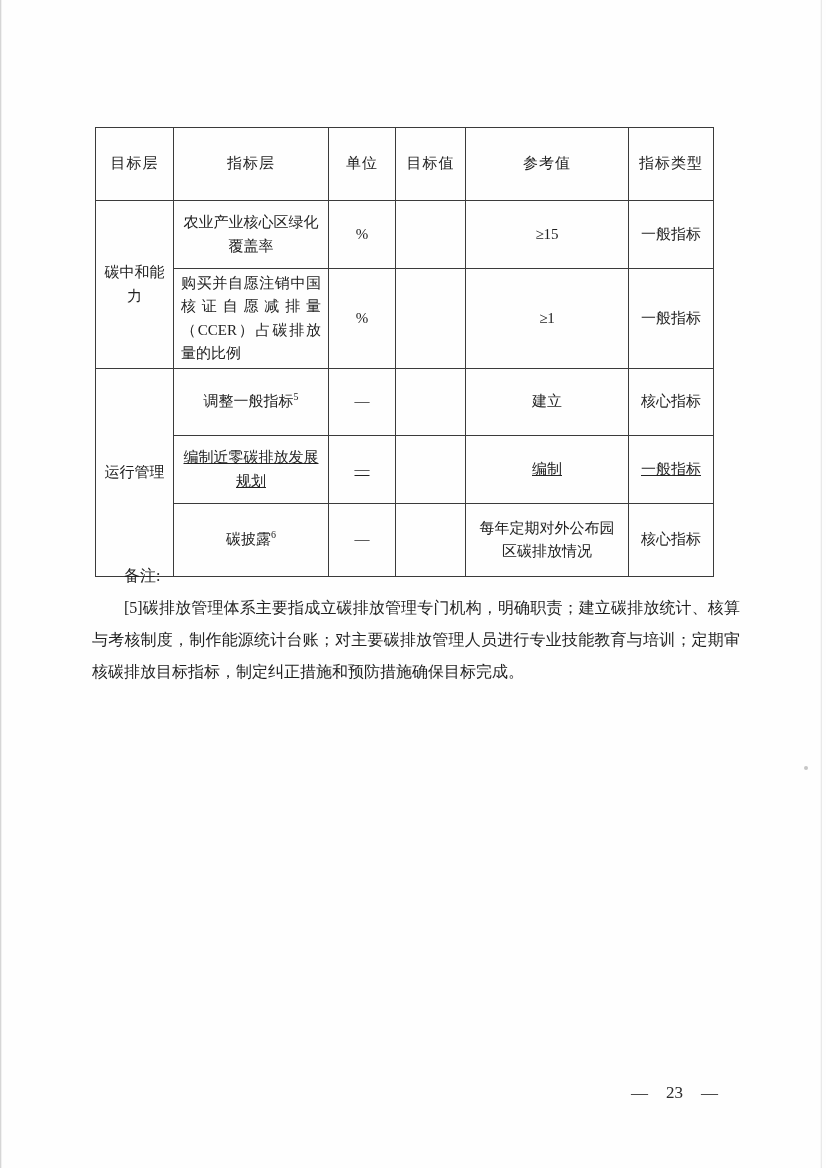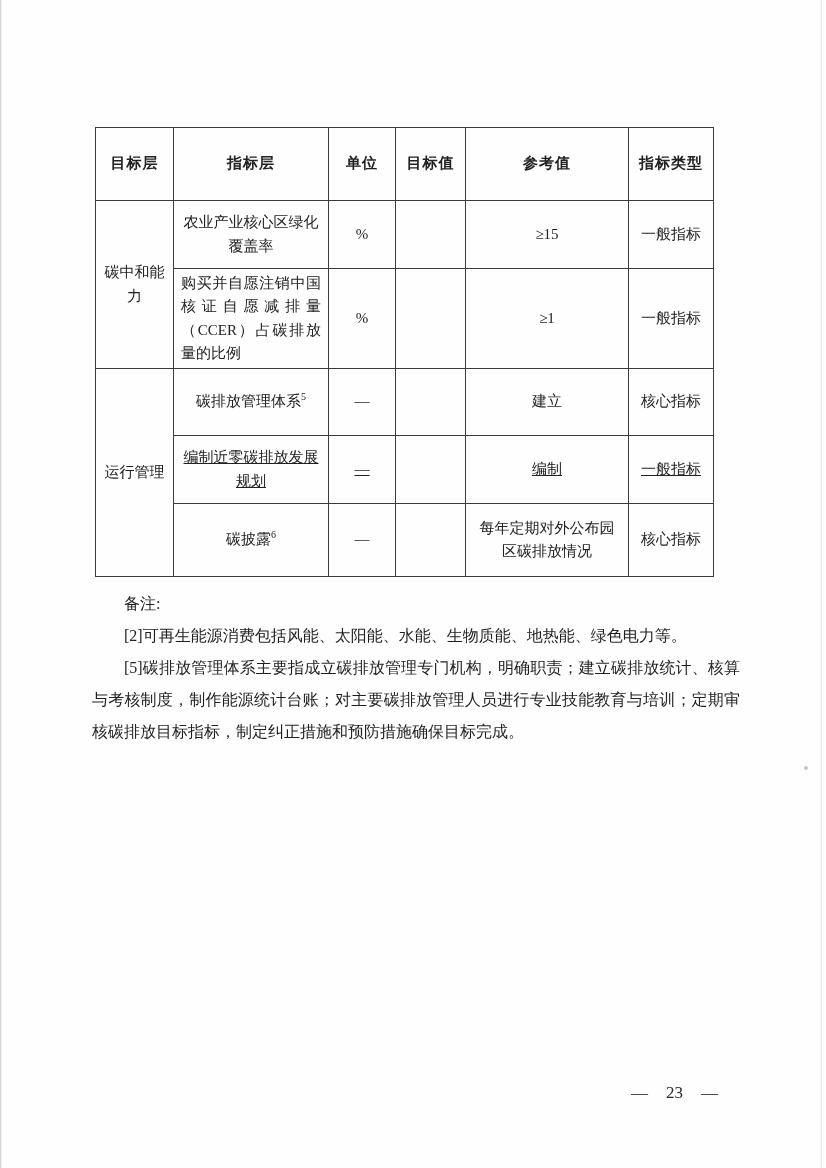--- a/index.html
+++ b/index.html
@@ -44,42 +44,42 @@
   }
   .indicator-table td, .indicator-table th {
     border: 1.5px solid #3b3b3b;
     text-align: center;
     vertical-align: middle;
     padding: 3px 7px;
     line-height: 1.55;
     font-weight: normal;
   }
   .indicator-table thead th {
-    font-weight: bold;
+    font-weight: normal;
     height: 73px;
     letter-spacing: 1px;
   }
   .row-h1 { height: 68px; }
   .row-h2 { height: 75px; }
   .row-h3 { height: 67px; }
   .row-h4 { height: 68px; text-decoration: underline; }
   .row-h5 { height: 73px; }
   .indicator-cell { text-align: center; }
   .indicator-cell.justify { text-align: justify; text-align-last: left; }
   sup.fn {
     font-size: 10px;
     vertical-align: super;
     line-height: 0;
   }
 
   
   .notes {
     position: absolute;
     left: 92px;
-    top: 588px;
+    top: 560px;
     width: 648px;
     font-size: 16px;
     line-height: 32px;
     color: #1f1f1f;
     text-align: justify;
   }
   .notes p { text-indent: 2em; }
 
   
   .footer {
@@ -140,21 +140,21 @@
       </tr>
       <tr class="row-h2">
         <td class="indicator-cell justify">购买并自愿注销中国核证自愿减排量（CCER）占碳排放量的比例</td>
         <td>%</td>
         <td></td>
         <td>≥1</td>
         <td>一般指标</td>
       </tr>
       <tr class="row-h3">
         <td rowspan="3">运行管理</td>
-        <td class="indicator-cell"><span>碳排放管理体系</span><sup class="fn">5</sup></td>
+        <td class="indicator-cell"><span>调整一般指标</span><sup class="fn">5</sup></td>
         <td>—</td>
         <td></td>
         <td>建立</td>
         <td>核心指标</td>
       </tr>
       <tr class="row-h4">
         <td class="indicator-cell">编制近零碳排放发展规划</td>
         <td>—</td>
         <td></td>
         <td>编制</td>
@@ -165,21 +165,20 @@
         <td>—</td>
         <td></td>
         <td>每年定期对外公布园区碳排放情况</td>
         <td>核心指标</td>
       </tr>
     </tbody>
   </table>
 
   <div class="notes">
     <p>备注:</p>
-    <p>[2]可再生能源消费包括风能、太阳能、水能、生物质能、地热能、绿色电力等。</p>
     <p>[5]碳排放管理体系主要指成立碳排放管理专门机构，明确职责；建立碳排放统计、核算与考核制度，制作能源统计台账；对主要碳排放管理人员进行专业技能教育与培训；定期审核碳排放目标指标，制定纠正措施和预防措施确保目标完成。</p>
   </div>
 
   <div class="footer">
     <span>—</span>
     <span>23</span>
     <span>—</span>
   </div>
 
   <div class="speck"></div>

